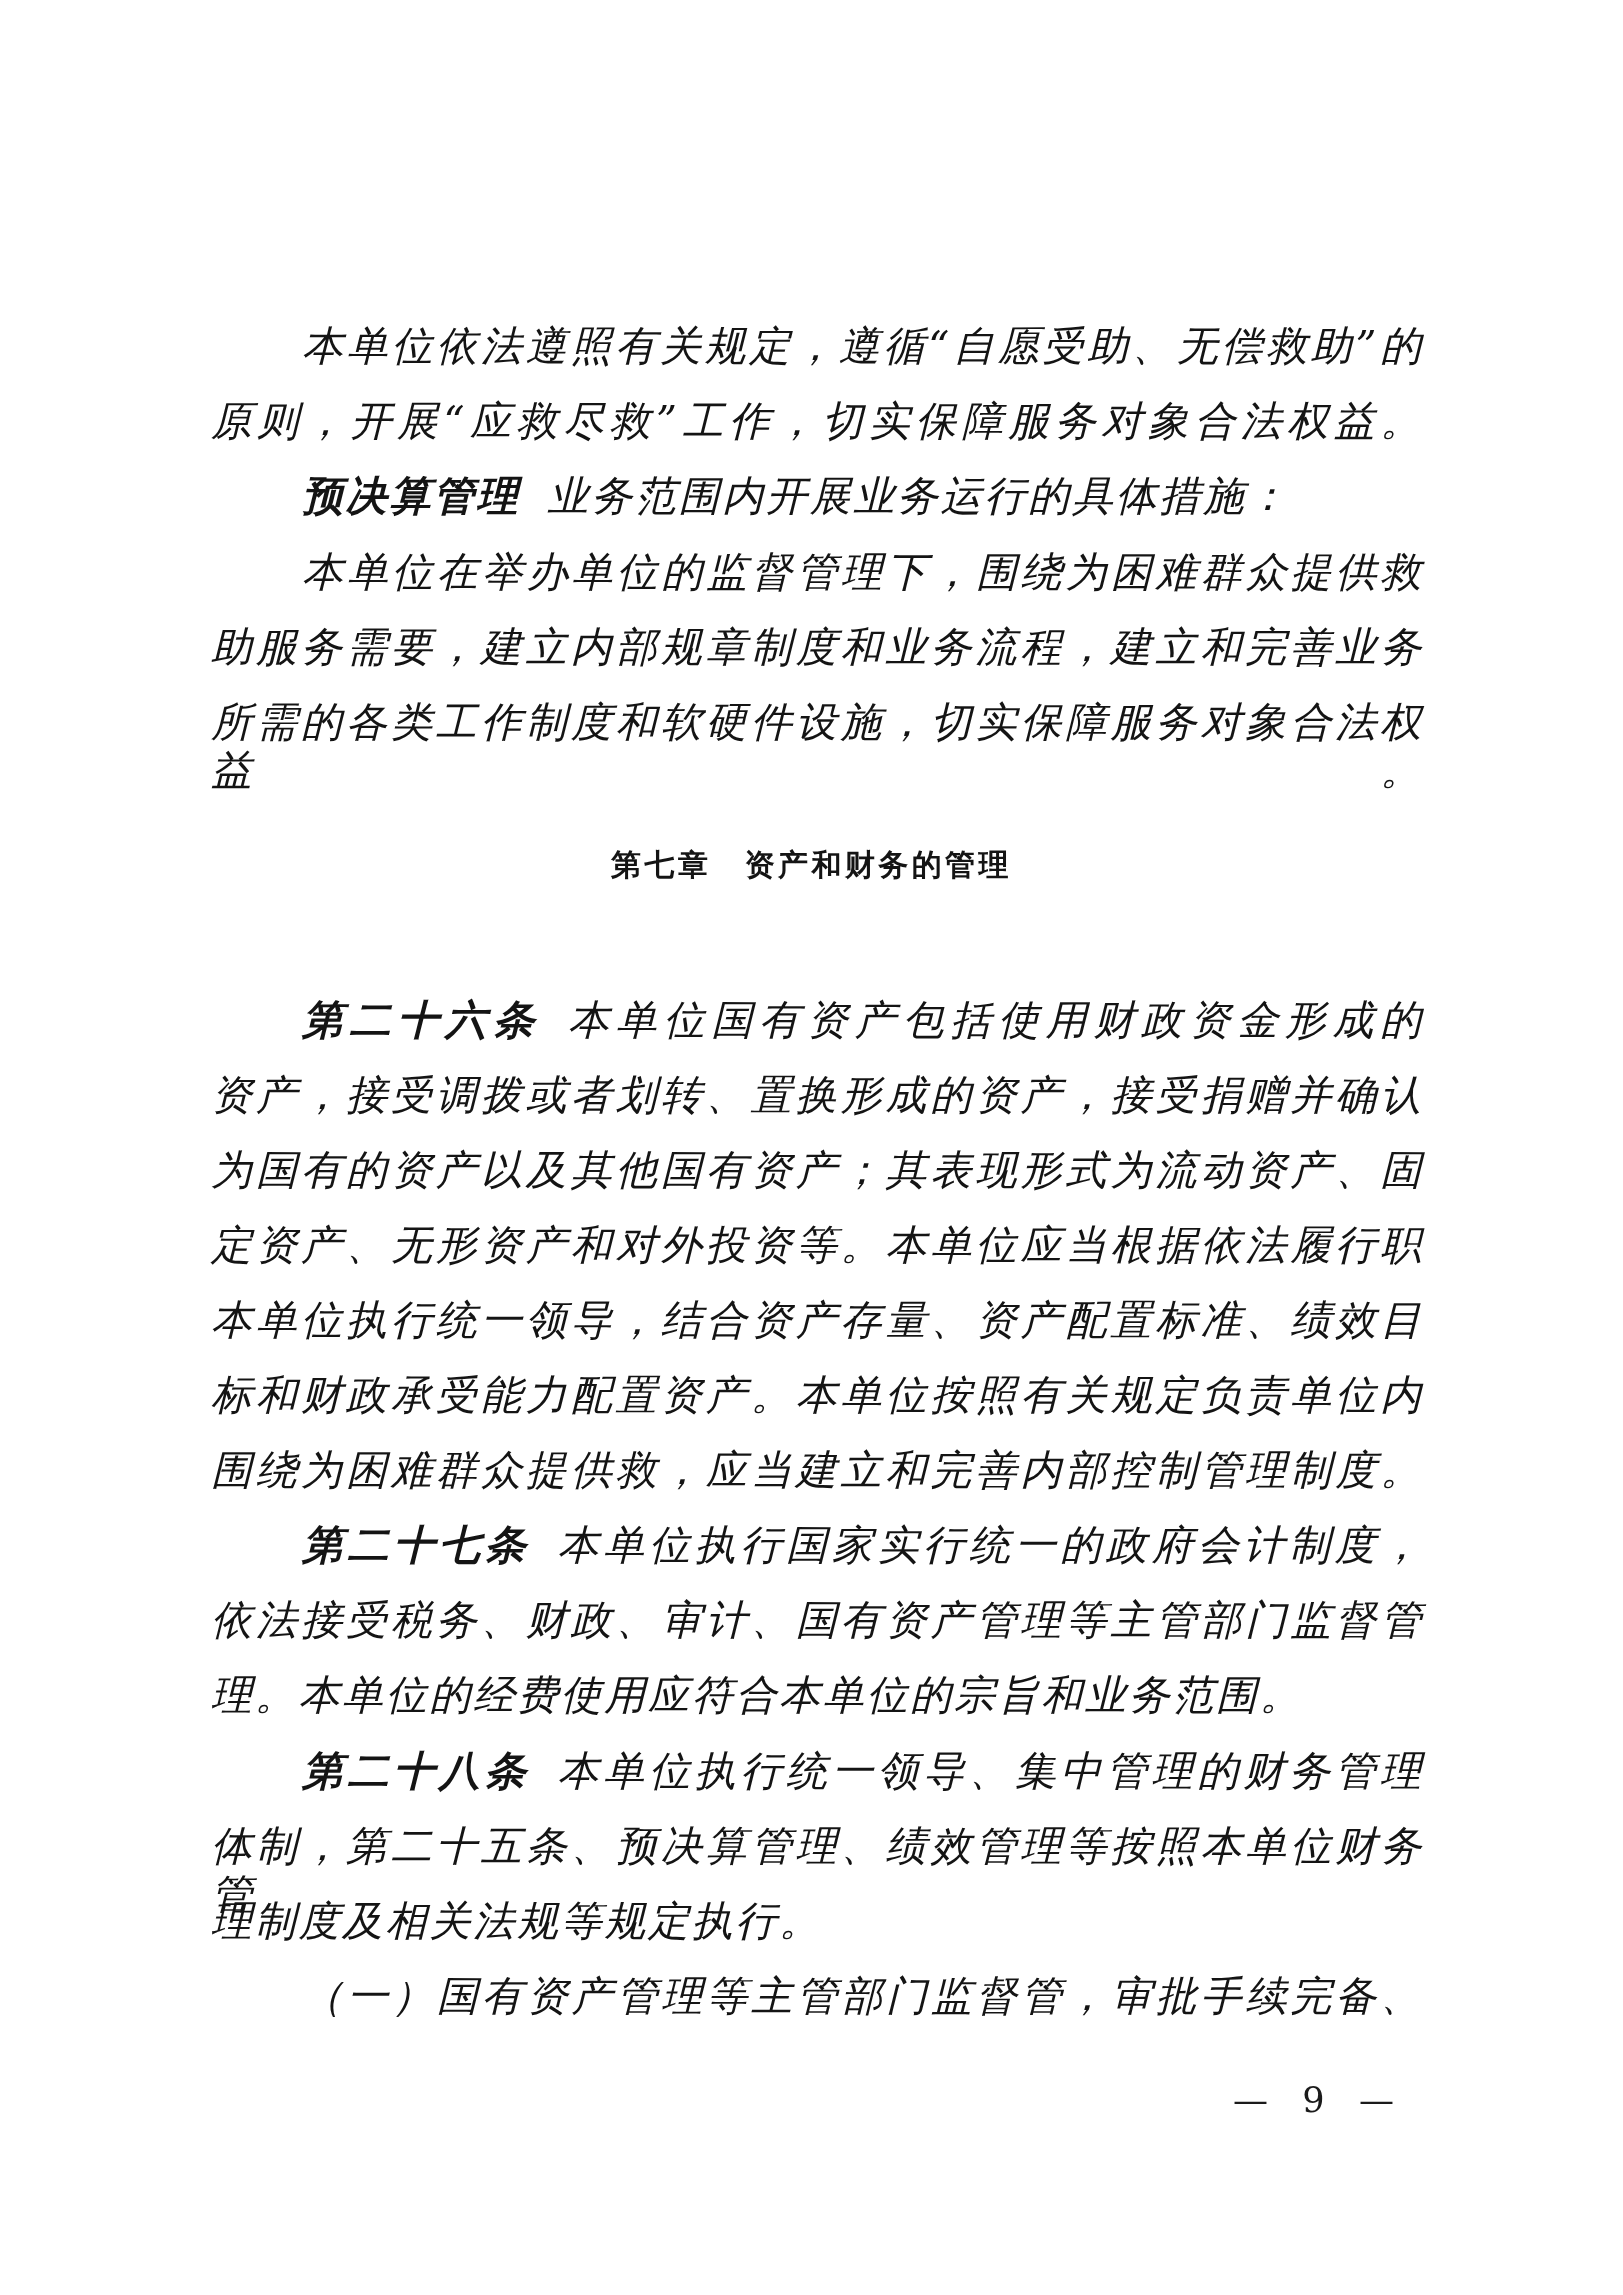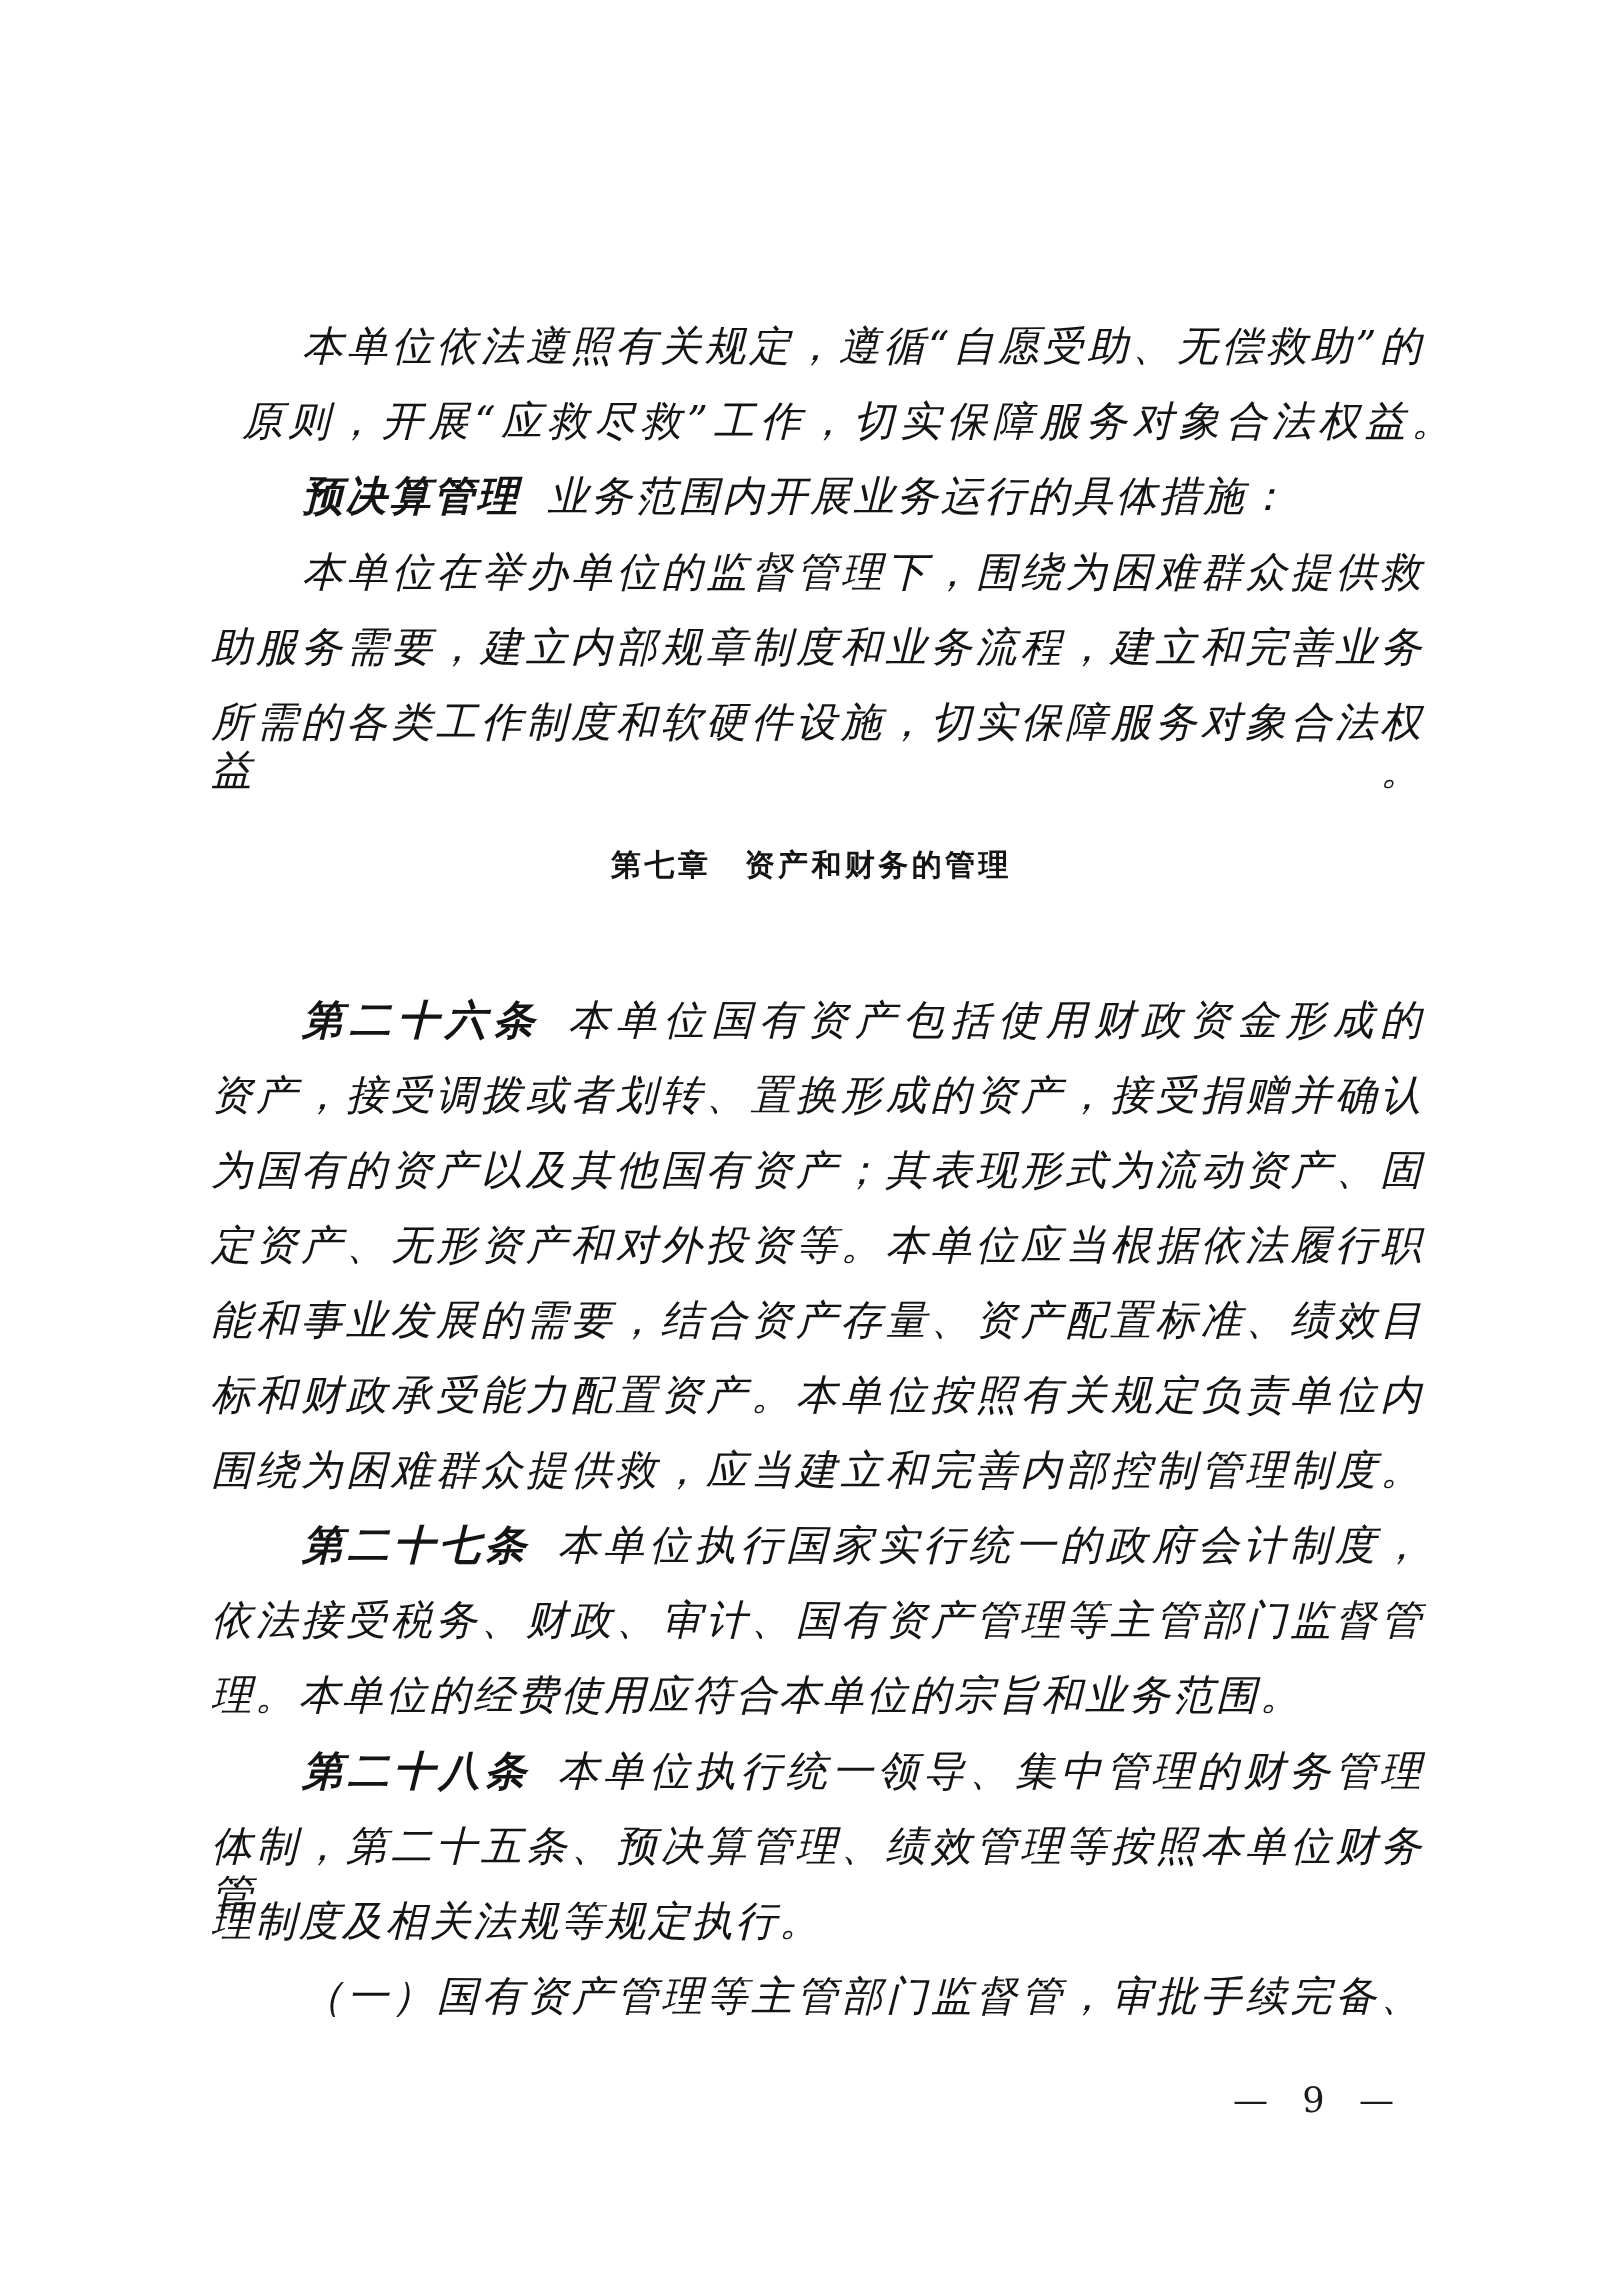--- a/index.html
+++ b/index.html
@@ -61,31 +61,31 @@
     word-spacing: 15px;
     color: #1b1b1b;
   }
 </style>
 </head>
 <body>
 
 <div class="page" style="background: rgb(255, 255, 255); color: rgb(20, 20, 20);">
   <main>
       <div class="line indent fill" style="top: 322px;"><span>本单位依法遵照有关规定，遵循“自愿受助、无偿救助”的</span></div>
-      <div class="line fill" style="top: 397px; margin-left: 31px;"><span>原则，开展“应救尽救”工作，切实保障服务对象合法权益。</span></div>
+      <div class="line fill" style="top: 397px;"><span>原则，开展“应救尽救”工作，切实保障服务对象合法权益。</span></div>
       <div class="line indent" style="top: 472px;"><span class="lead">预决算管理</span><span>业务范围内开展业务运行的具体措施：</span></div>
       <div class="line indent fill" style="top: 548px;"><span>本单位在举办单位的监督管理下，围绕为困难群众提供救</span></div>
       <div class="line fill" style="top: 623px;"><span>助服务需要，建立内部规章制度和业务流程，建立和完善业务</span></div>
       <div class="line fill" style="top: 698px;"><span>所需的各类工作制度和软硬件设施，切实保障服务对象合法权益。</span></div>
       <div class="chapter" style="top: 840px;">第七章　资产和财务的管理</div>
       <div class="line indent fill" style="top: 996px;"><span class="lead">第二十六条</span><span>本单位国有资产包括使用财政资金形成的</span></div>
       <div class="line fill" style="top: 1071px;"><span>资产，接受调拨或者划转、置换形成的资产，接受捐赠并确认</span></div>
       <div class="line fill" style="top: 1146px;"><span>为国有的资产以及其他国有资产；其表现形式为流动资产、固</span></div>
       <div class="line fill" style="top: 1221px;"><span>定资产、无形资产和对外投资等。本单位应当根据依法履行职</span></div>
-      <div class="line fill" style="top: 1296px;"><span>能和事业发展的需要，结合资产存量、资产配置标准、绩效目</span></div>
+      <div class="line fill" style="top: 1296px;"><span>本单位执行统一领导，结合资产存量、资产配置标准、绩效目</span></div>
       <div class="line fill" style="top: 1371px;"><span>标和财政承受能力配置资产。本单位按照有关规定负责单位内</span></div>
       <div class="line fill" style="top: 1446px;"><span>围绕为困难群众提供救，应当建立和完善内部控制管理制度。</span></div>
       <div class="line indent fill" style="top: 1521px;"><span class="lead">第二十七条</span><span>本单位执行国家实行统一的政府会计制度，</span></div>
       <div class="line fill" style="top: 1596px;"><span>依法接受税务、财政、审计、国有资产管理等主管部门监督管</span></div>
       <div class="line" style="top: 1671px;"><span>理。本单位的经费使用应符合本单位的宗旨和业务范围。</span></div>
       <div class="line indent fill" style="top: 1747px;"><span class="lead">第二十八条</span><span>本单位执行统一领导、集中管理的财务管理</span></div>
       <div class="line fill" style="top: 1822px;"><span>体制，第二十五条、预决算管理、绩效管理等按照本单位财务管</span></div>
       <div class="line" style="top: 1897px;"><span>理制度及相关法规等规定执行。</span></div>
       <div class="line indent fill" style="top: 1972px;"><span>（一）国有资产管理等主管部门监督管，审批手续完备、</span></div>
     </main>

